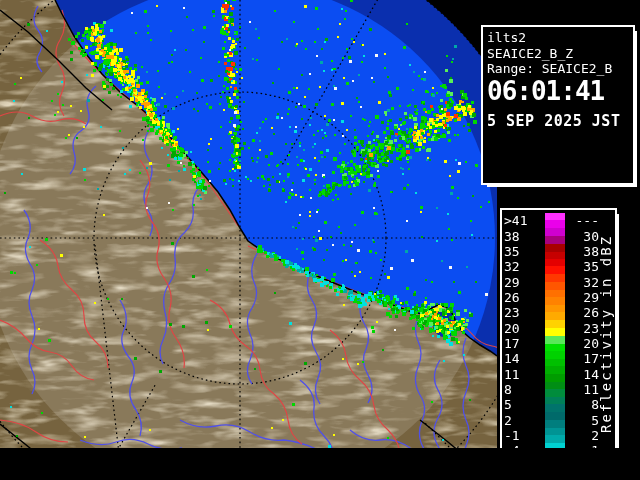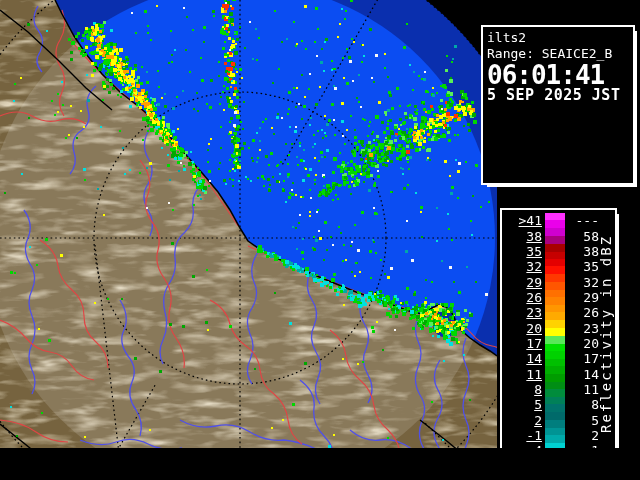--- a/index.html
+++ b/index.html
@@ -4,24 +4,24 @@
 <style>
   html,body{margin:0;padding:0;background:#000;}
   #screen{position:relative;width:640px;height:448px;background:#000;overflow:hidden;
           font-family:"DejaVu Sans Mono","Liberation Mono",monospace;color:#fff;}
   #map-wrap{position:absolute;left:0;top:0;width:497px;height:479px;background:#000;}
   svg{display:block}
   .panel{position:absolute;background:#000;border:2px solid #fff;box-shadow:4px 4px 0 -2px #fff;box-sizing:border-box;}
   #info-panel{left:481px;top:25px;width:154px;height:160px;padding:3px 4px 0 4px;}
   .info-line{font-size:13px;line-height:15.7px;white-space:pre;letter-spacing:0px;}
   #clock{font-size:26px;font-weight:bold;letter-spacing:-1px;line-height:24px;margin-top:2px;white-space:nowrap;}
-  #datestr{font-size:15px;font-weight:bold;letter-spacing:.5px;line-height:17px;margin-top:0;white-space:nowrap;}
+  #datestr{font-size:15px;font-weight:bold;letter-spacing:.5px;line-height:17px;margin-top:10px;white-space:nowrap;}
   #legend-panel{left:500px;top:208px;width:117px;height:252px;padding:3px 0 0 2px;}
   .leg-row{display:flex;align-items:center;height:15.35px;}
-  .leg-l{width:38px;text-align:right;font-size:13px;text-decoration:underline;}
+  .leg-l{width:38px;text-align:left;font-size:13px;}
   .leg-bar{width:20px;height:15.35px;margin-left:3px;}
   .leg-r{width:34px;text-align:right;font-size:13px;}
   .vtitle{position:absolute;top:0;bottom:0;right:0;width:17px;writing-mode:vertical-rl;
           transform:rotate(180deg);text-align:center;font-size:14px;letter-spacing:2px;white-space:nowrap;}
 </style>
 </head>
 <body>
 
 <div id="screen">
 
@@ -2417,37 +2417,38 @@
           <rect x="86" y="74" width="2" height="2" fill="#00e0e0"></rect>
           <rect x="94" y="302" width="2" height="2" fill="#ffff00"></rect>
           <rect x="13" y="100" width="2" height="2" fill="#00e0e0"></rect>
         </g>
       </svg>
   </div>
 
   <div id="info-panel" class="panel">
     <div id="info-lines">
         <div class="info-line">ilts2</div>
+        <div class="info-line">SEAICE2_B_Z</div>
         <div class="info-line">Range: SEAICE2_B</div>
       </div>
     <div id="clock">06:01:41</div>
     <div id="datestr">5 SEP 2025 JST</div>
   </div>
 
   <div id="legend-panel" class="panel">
     <div id="legend-rows">
         <div class="leg-row">
           <span class="leg-l">&gt;41</span>
           <span class="leg-bar" style="background: linear-gradient(rgb(255, 48, 255) 0px, rgb(255, 48, 255) 50%, rgb(234, 0, 234) 50%, rgb(234, 0, 234) 100%);"></span>
           <span class="leg-r">---</span>
         </div>
         <div class="leg-row">
           <span class="leg-l">38</span>
           <span class="leg-bar" style="background: linear-gradient(rgb(207, 0, 207) 0px, rgb(207, 0, 207) 50%, rgb(168, 0, 126) 50%, rgb(168, 0, 126) 100%);"></span>
-          <span class="leg-r">58</span>
+          <span class="leg-r">30</span>
         </div>
         <div class="leg-row">
           <span class="leg-l">35</span>
           <span class="leg-bar" style="background: linear-gradient(rgb(168, 0, 0) 0px, rgb(168, 0, 0) 50%, rgb(198, 0, 0) 50%, rgb(198, 0, 0) 100%);"></span>
           <span class="leg-r">38</span>
         </div>
         <div class="leg-row">
           <span class="leg-l">32</span>
           <span class="leg-bar" style="background: linear-gradient(rgb(228, 0, 0) 0px, rgb(228, 0, 0) 50%, rgb(255, 16, 0) 50%, rgb(255, 16, 0) 100%);"></span>
           <span class="leg-r">35</span>

